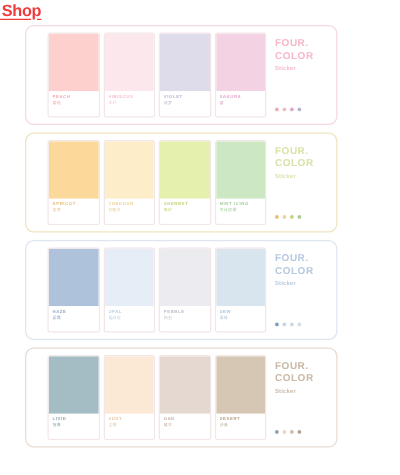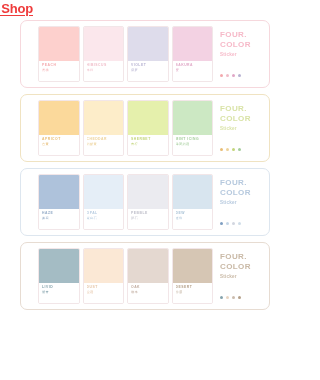--- a/index.html
+++ b/index.html
@@ -39,21 +39,21 @@
     display: flex;
     flex-direction: column;
     gap: 6px;
     padding: 0 10px 0 20px;
     box-sizing: border-box;
   }
   .card {
     position: relative;
     display: flex;
     align-items: stretch;
-    height: 68px;
+    height: 80px;
     border: 1px solid #f6d8dd;
     border-radius: 7px;
     background: #ffffff;
     padding: 5px 4px 5px 17px;
     box-sizing: border-box;
   }
   .swatches {
     display: flex;
     gap: 3px;
     flex: 1 1 auto;

